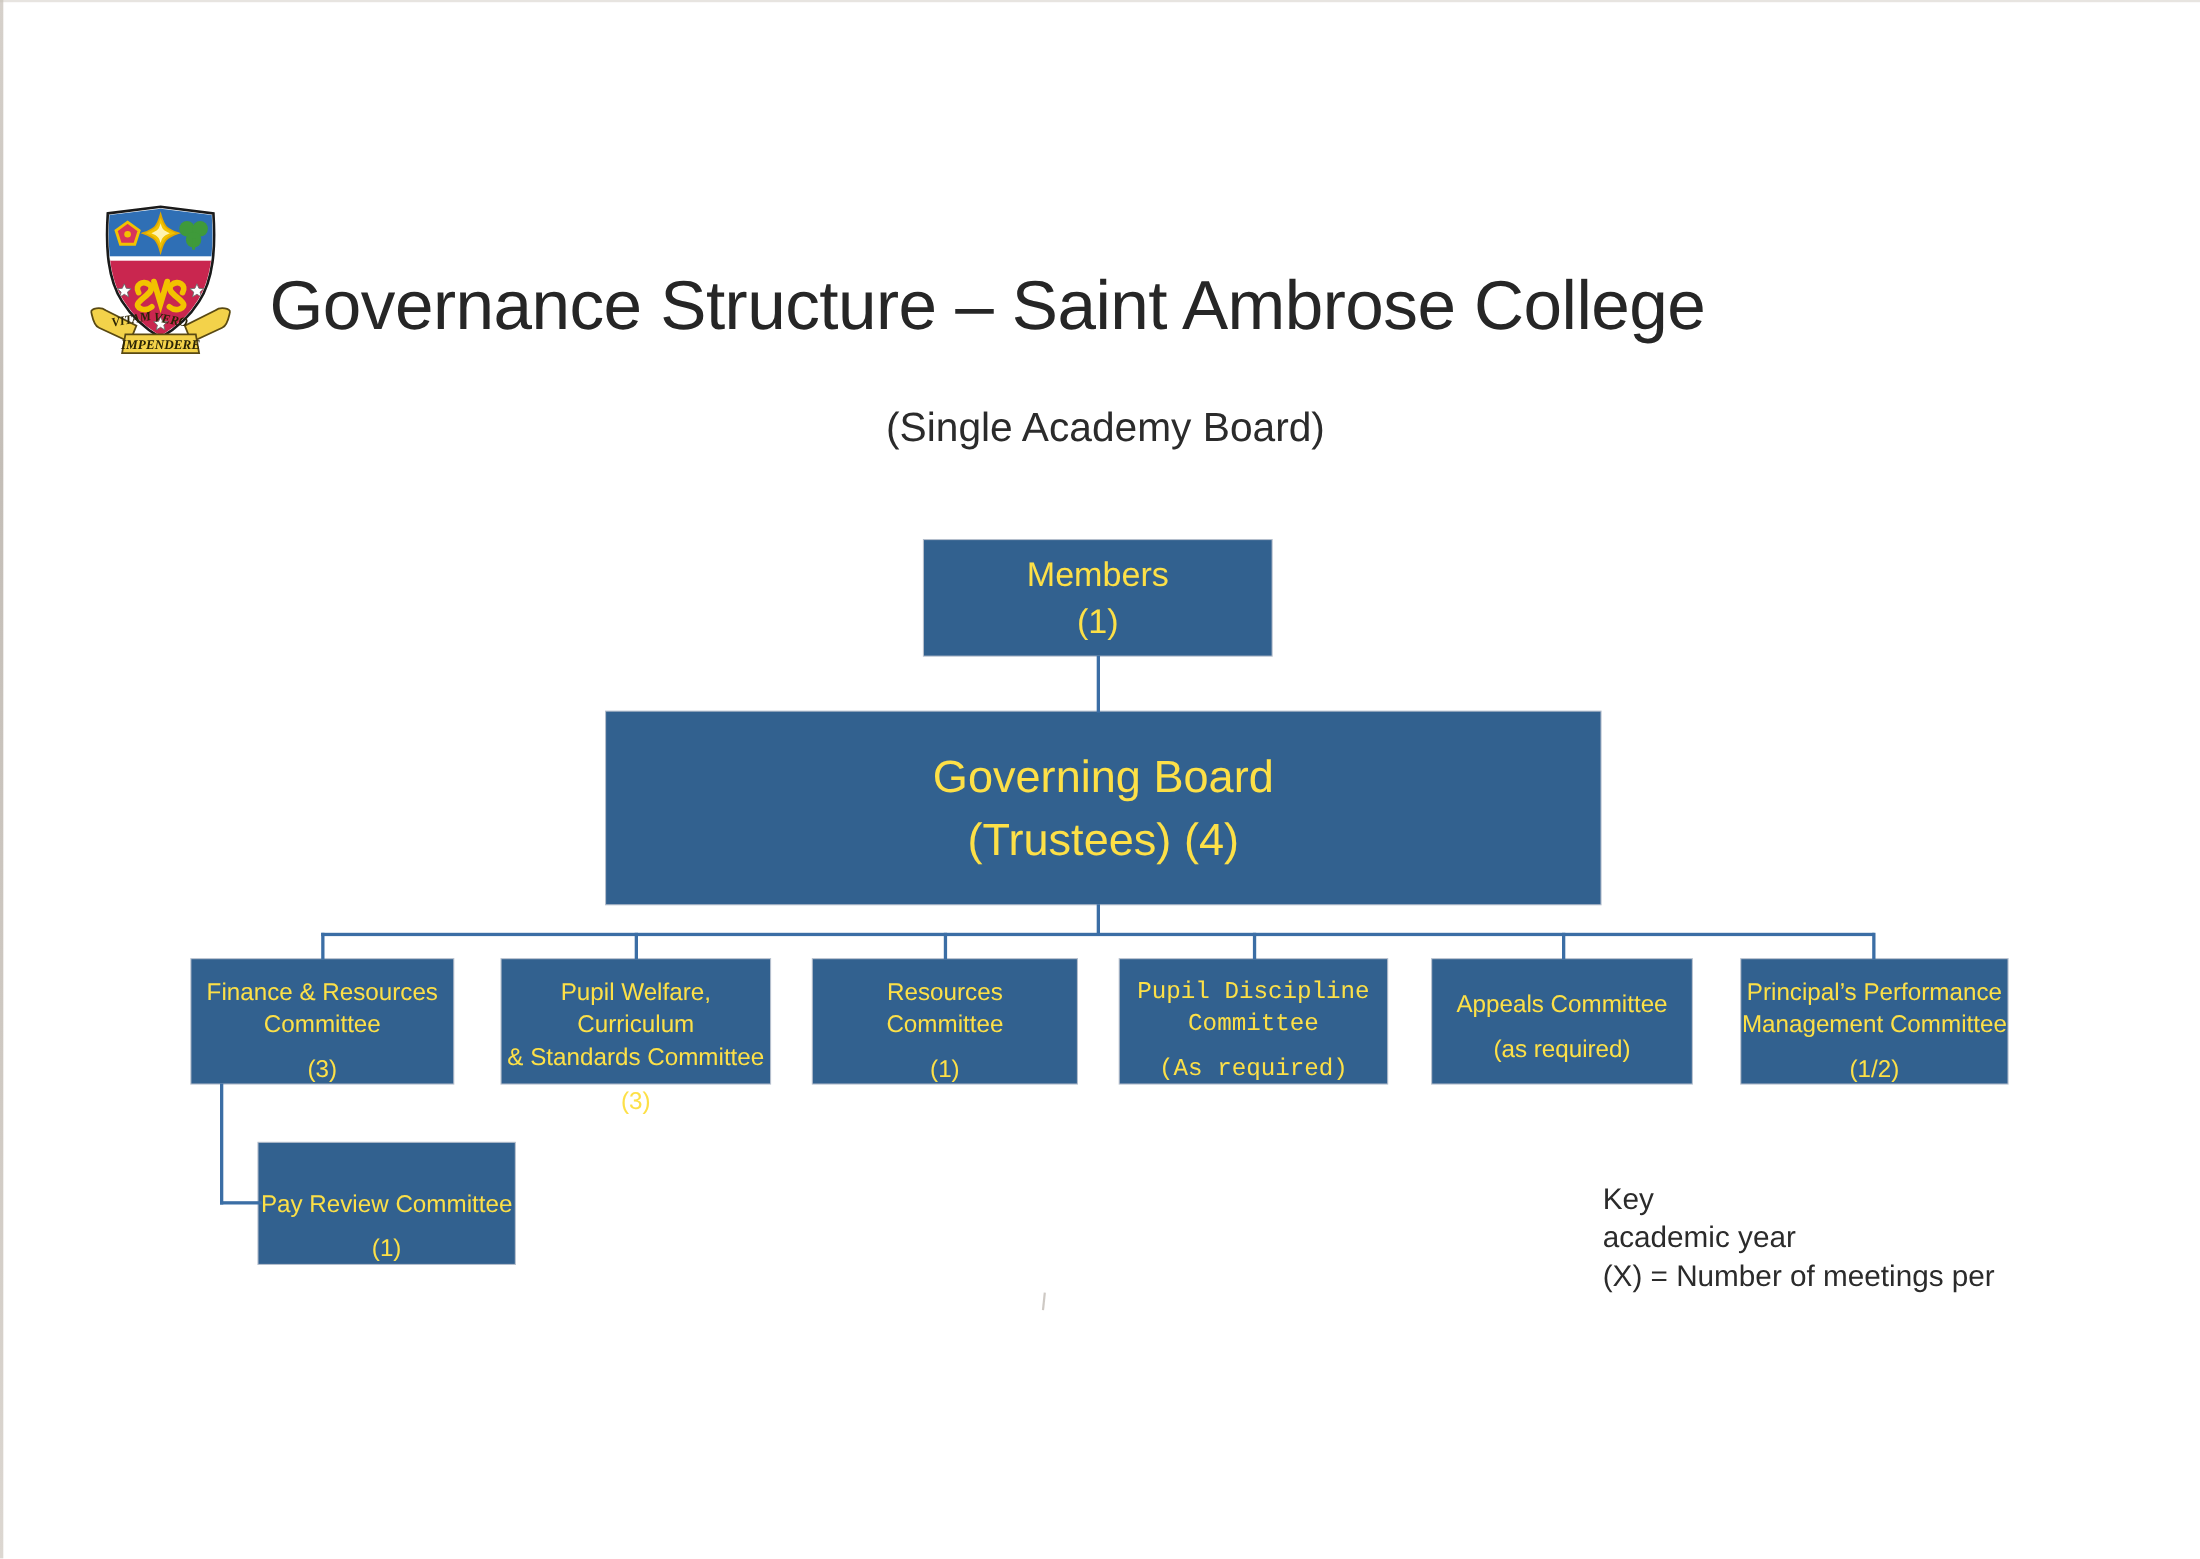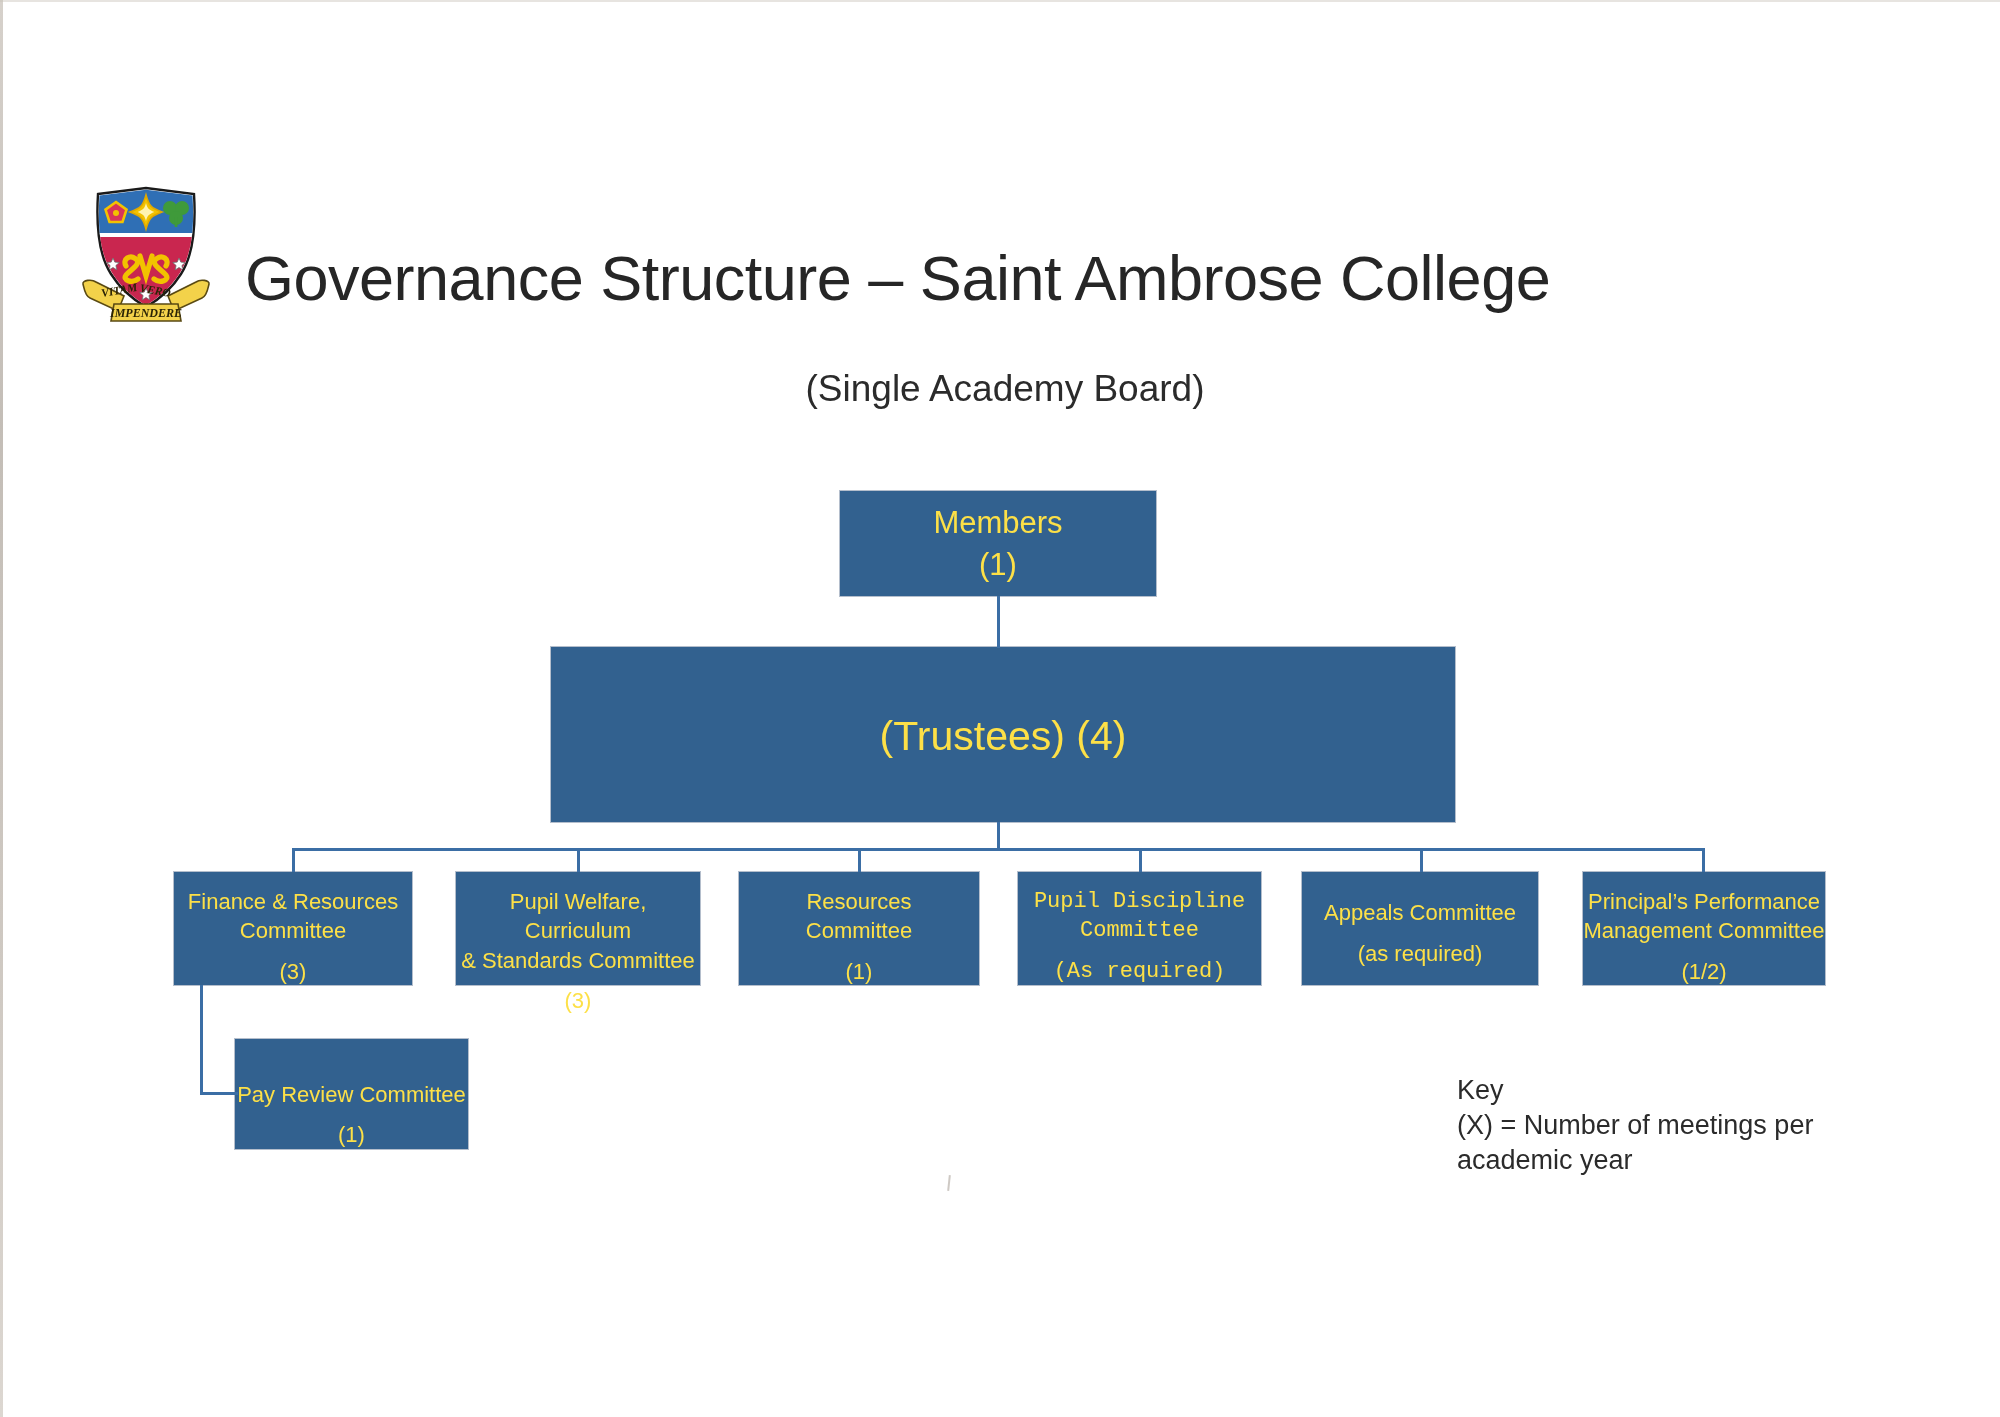--- a/index.html
+++ b/index.html
@@ -221,20 +221,21 @@
   <div class="title">Governance Structure – Saint Ambrose College</div>
 
   <div class="subtitle">(Single Academy Board)</div>
 
   <div class="node members">
     <span class="label">Members</span>
     <span class="count">(1)</span>
   </div>
 
   <div class="node board">
+    <span class="label">Governing Board</span>
     <span class="count">(Trustees) (4)</span>
   </div>
 
   <div class="node cm c1 two-line">
     <span class="label">Finance &amp; Resources</span>
     <span class="label">Committee</span>
     <span class="count">(3)</span>
   </div>
 
   <div class="node cm c2 two-line">
@@ -281,19 +282,19 @@
   <div class="conn v" style="left:858px; top:848px; height:24px;"></div>
   <div class="conn v" style="left:1139px; top:848px; height:24px;"></div>
   <div class="conn v" style="left:1420px; top:848px; height:24px;"></div>
   <div class="conn v" style="left:1702px; top:848px; height:24px;"></div>
 
   <div class="conn v" style="left:200px; top:985px; height:110px;"></div>
   <div class="conn h" style="left:200px; top:1092px; width:38px;"></div>
 
   <div class="key">
     <span class="key-title">Key</span>
+    <span class="key-line">academic year</span>
     <span class="key-line">(X) = Number of meetings per</span>
-    <span class="key-line">academic year</span>
   </div>
 
   <div class="stray-mark"></div>
 
 </div>
 
 </body></html>

